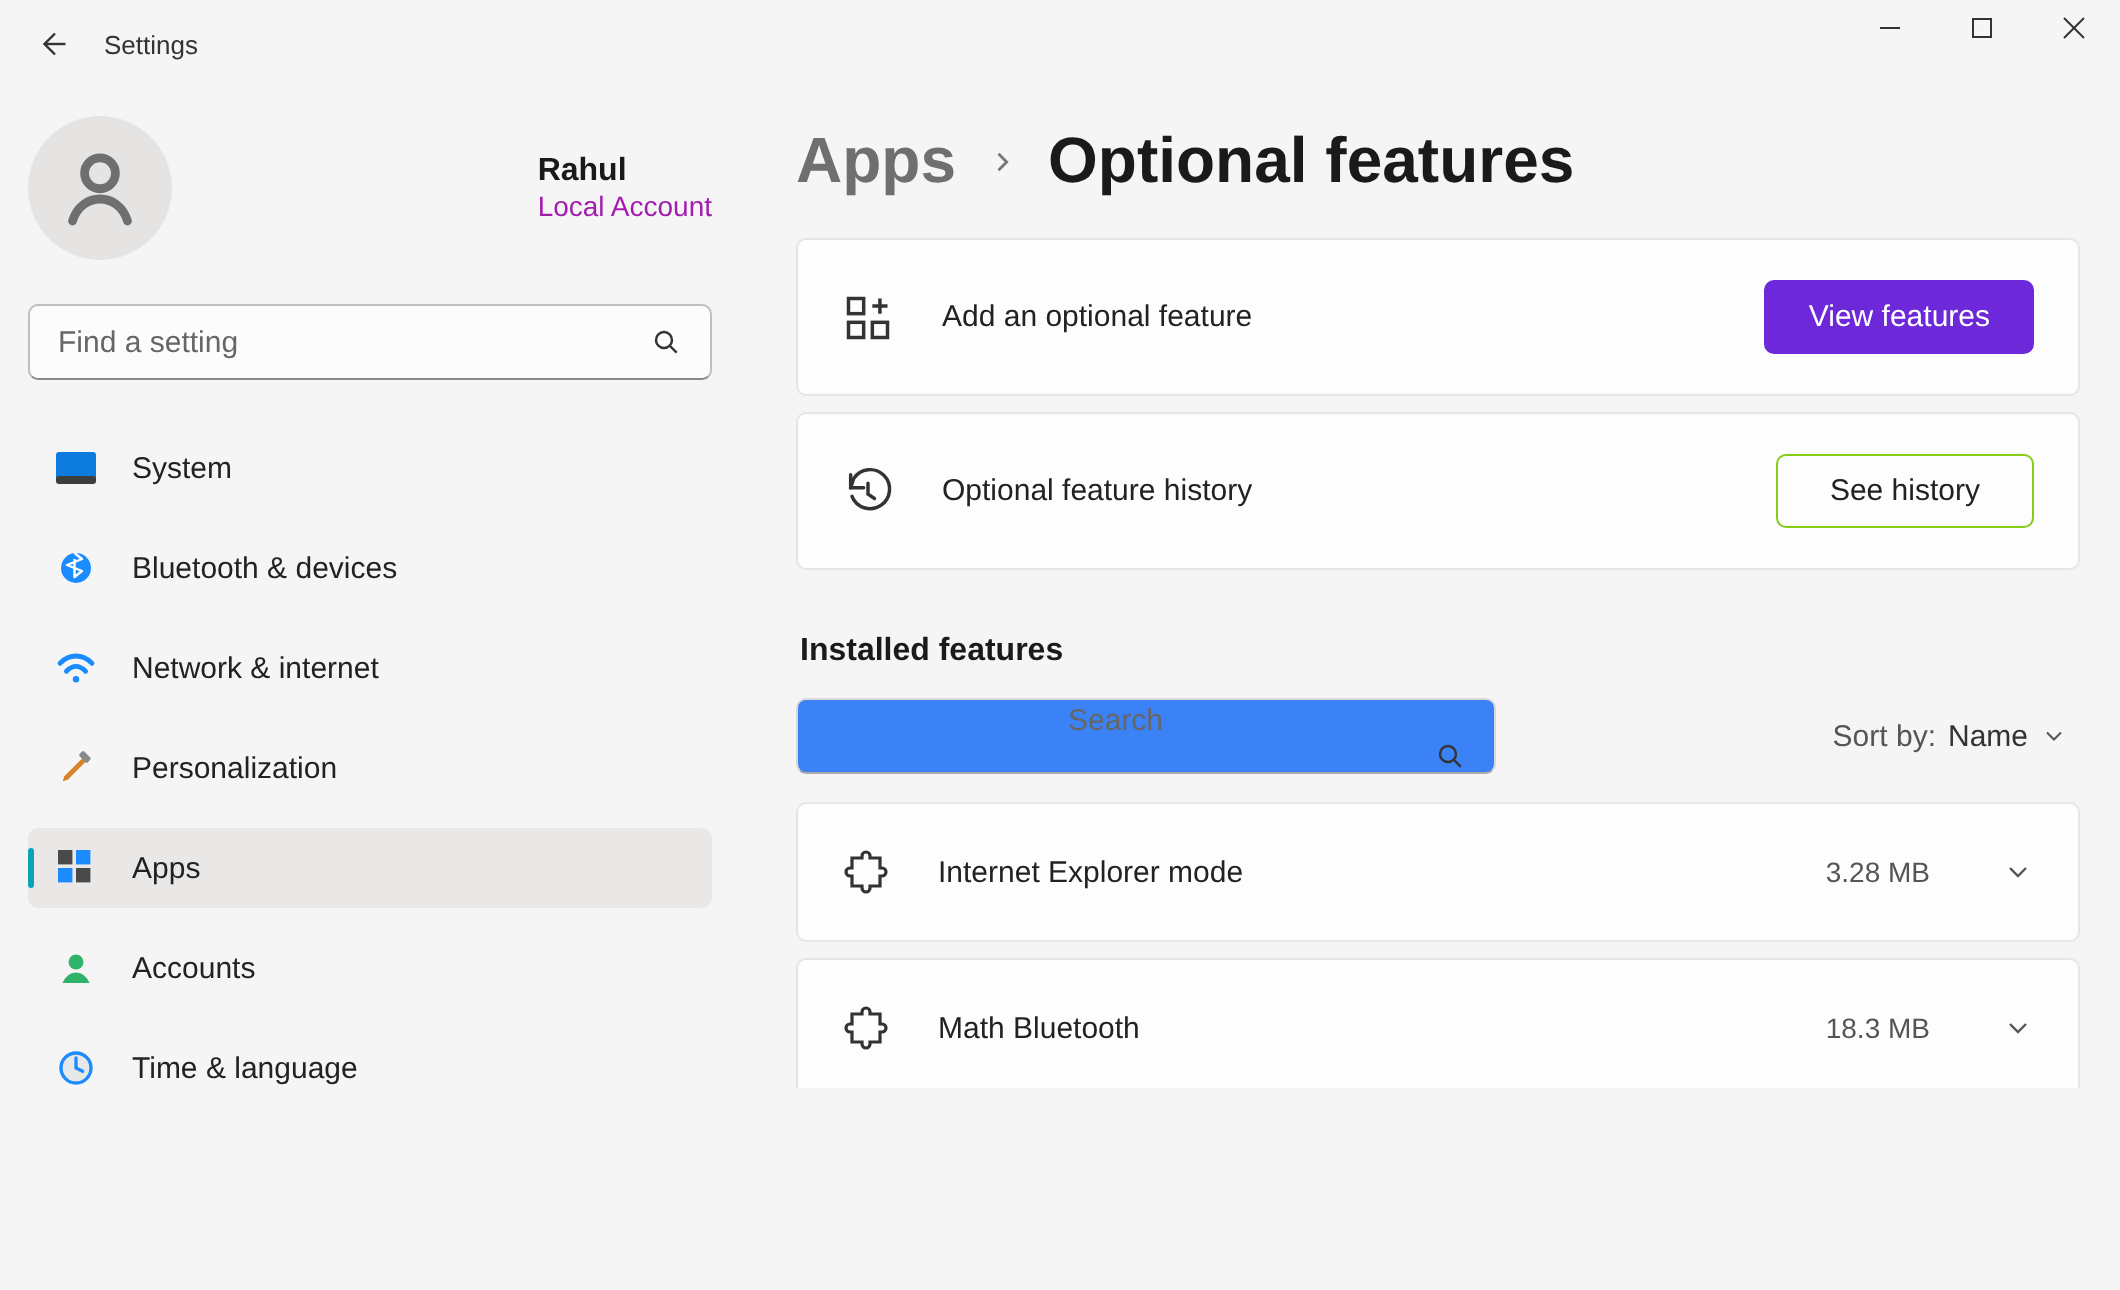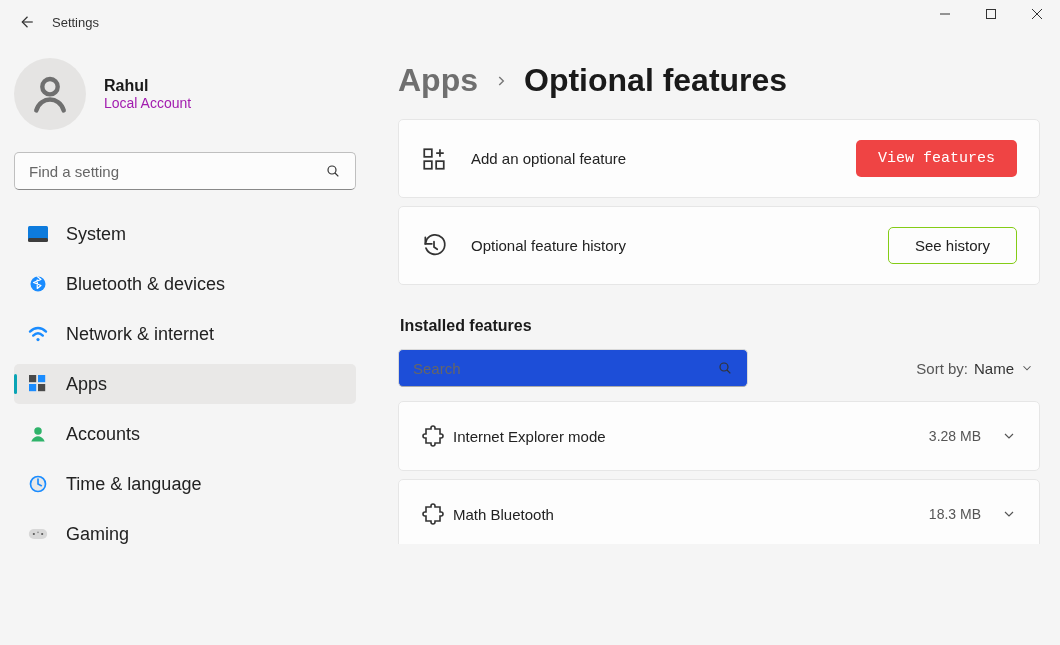--- a/index.html
+++ b/index.html
@@ -10,58 +10,58 @@
   .titlebar { height: 44px; display: flex; align-items: center; padding: 0 8px; }
   .back-btn { width: 36px; height: 36px; border-radius: 4px; display: flex; align-items: center; justify-content: center; cursor: pointer; }
   .title { font-size: 13px; margin-left: 8px; color: #333; }
   .win-controls { position: absolute; top: 0; right: 0; display: flex; }
   .win-btn { width: 46px; height: 28px; display: flex; align-items: center; justify-content: center; cursor: pointer; color: #555; }
 
   .body { display: flex; height: calc(100% - 44px); }
 
   
   .sidebar { width: 370px; padding: 8px 14px 0 14px; overflow-y: auto; }
-  .profile { display: flex; align-items: center; gap: 18px; padding: 6px 0 22px 0; }
+  .profile { display: flex; align-items: center; gap: 18px; padding: 6px 0 22px 0; justify-content: space-between; }
   .avatar { width: 72px; height: 72px; border-radius: 50%; background: #e5e4e3; display: flex; align-items: center; justify-content: center; }
   .profile-name { font-size: 16px; font-weight: 600; }
   .profile-sub { font-size: 14px; color: #a21caf; }
 
   .search-box { height: 38px; border: 1px solid #bfbfbf; border-bottom: 1px solid #888; border-radius: 5px; background: #fcfcfc; display: flex; align-items: center; padding: 0 14px; margin-bottom: 24px; }
   .search-box input { border: none; background: transparent; outline: none; flex: 1; font-size: 15px; color: #333; }
   .search-box input::placeholder { color: #666; }
 
   .nav { list-style: none; }
-  .nav-item { height: 40px; display: flex; align-items: center; gap: 18px; padding: 0 14px; border-radius: 5px; cursor: pointer; font-size: 18px; color: #222; margin-bottom: 10px; position: relative; }
+  .nav-item { height: 40px; display: flex; align-items: center; gap: 18px; padding: 0 14px; border-radius: 5px; cursor: pointer; font-size: 15px; color: #222; margin-bottom: 10px; position: relative; }
   .nav-item.active { background: #e9e8e7; }
   .nav-item.active::before { content:""; position: absolute; left: 0; top: 10px; bottom: 10px; width: 3px; background: #0aa4b5; border-radius: 2px; }
   .nav-icon { width: 20px; height: 20px; display: flex; align-items: center; justify-content: center; }
 
   
   .main { flex: 1; padding: 18px 20px 0 28px; overflow-y: auto; }
   .breadcrumb { display: flex; align-items: center; gap: 16px; font-size: 32px; font-weight: 600; margin-bottom: 20px; }
   .breadcrumb .crumb-root { color: #6f6f6f; cursor: pointer; }
   .breadcrumb .chev { color: #777; font-size: 20px; }
 
   .card { background: #fdfdfd; border: 1px solid #e6e6e6; border-radius: 5px; padding: 20px 22px; display: flex; align-items: center; gap: 24px; margin-bottom: 8px; }
   .card .spacer { flex: 1; }
   .card-label { font-size: 15px; color: #222; }
 
-  .btn-primary { background: #ef4444; color: #fff; border: none; border-radius: 5px; padding: 10px 22px; font-size: 15px; cursor: pointer; font-family: Liberation Mono, monospace; }
+  .btn-primary { background: #6d28d9; color: #fff; border: none; border-radius: 5px; padding: 10px 22px; font-size: 15px; cursor: pointer; }
   .btn-secondary { background: #fdfdfd; color: #222; border: 1px solid #84cc16; border-radius: 5px; padding: 9px 26px; font-size: 15px; cursor: pointer; }
 
   .section-header { font-size: 16px; font-weight: 600; margin: 32px 0 14px 2px; }
 
   .filter-row { display: flex; align-items: center; gap: 12px; margin-bottom: 14px; }
-  .filter-search { width: 350px; height: 38px; border: 1px solid #d9d9d9; border-bottom: 1px solid #aaa; border-radius: 5px; background: #1d4ed8; display: flex; align-items: center; padding: 0 14px; }
+  .filter-search { width: 350px; height: 38px; border: 1px solid #d9d9d9; border-bottom: 1px solid #aaa; border-radius: 5px; background: #3b82f6; display: flex; align-items: flex-end; padding: 0 14px; flex-direction: column; }
   .filter-search input { border: none; background: transparent; outline: none; flex: 1; font-size: 15px; }
   .filter-search input::placeholder { color: #666; }
   .sort { margin-left: auto; display: flex; align-items: center; gap: 6px; font-size: 15px; cursor: pointer; color: #333; padding-right: 6px; }
   .sort .lbl { color: #555; }
 
-  .feature-row { background: #fdfdfd; border: 1px solid #e6e6e6; border-radius: 5px; padding: 22px 22px; display: flex; align-items: center; gap: 8px; margin-bottom: 8px; cursor: pointer; }
+  .feature-row { background: #fdfdfd; border: 1px solid #e6e6e6; border-radius: 5px; padding: 22px 22px; display: flex; align-items: center; gap: 24px; margin-bottom: 8px; cursor: pointer; }
   .feature-name { font-size: 15px; color: #222; }
   .feature-size { font-size: 14px; color: #555; margin-left: auto; margin-right: 12px; }
 
   svg { display: block; }
 </style>
 </head>
 <body>
 
 <div class="window">
 
@@ -144,20 +144,29 @@
           <span class="nav-icon">
             <svg width="20" height="16" viewBox="0 0 24 20">
                 <path d="M2 7c6-6 14-6 20 0" stroke="#1a8cff" stroke-width="3" fill="none" stroke-linecap="round"></path>
                 <path d="M6 12c4-4 8-4 12 0" stroke="#1a8cff" stroke-width="3" fill="none" stroke-linecap="round"></path>
                 <circle cx="12" cy="17" r="2" fill="#1a8cff"></circle>
               </svg>
           </span>
           <span>Network &amp; internet</span>
         </li>
 
+        <li class="nav-item">
+          <span class="nav-icon">
+            <svg width="20" height="20" viewBox="0 0 24 24">
+                <path d="M4 20l3-1 12-12-2-2L5 17z" fill="#d9802b"></path>
+                <rect x="14" y="3" width="7" height="4" rx="1" transform="rotate(45 17 5)" fill="#8a8a8a"></rect>
+              </svg>
+          </span>
+          <span>Personalization</span>
+        </li>
 
         <li class="nav-item active">
           <span class="nav-icon">
             <svg width="18" height="18" viewBox="0 0 20 20">
                 <rect x="0" y="0" width="8" height="8" fill="#4a4a4a"></rect>
                 <rect x="10" y="0" width="8" height="8" fill="#1a8cff"></rect>
                 <rect x="0" y="10" width="8" height="8" fill="#1a8cff"></rect>
                 <rect x="10" y="10" width="8" height="8" fill="#4a4a4a"></rect>
               </svg>
           </span>

